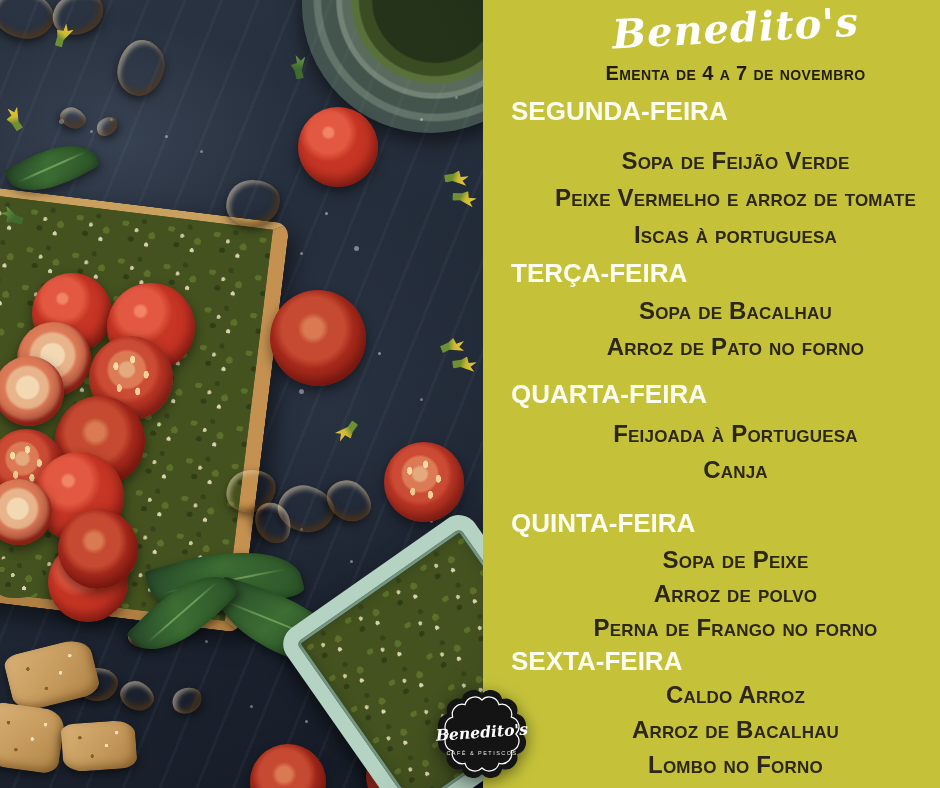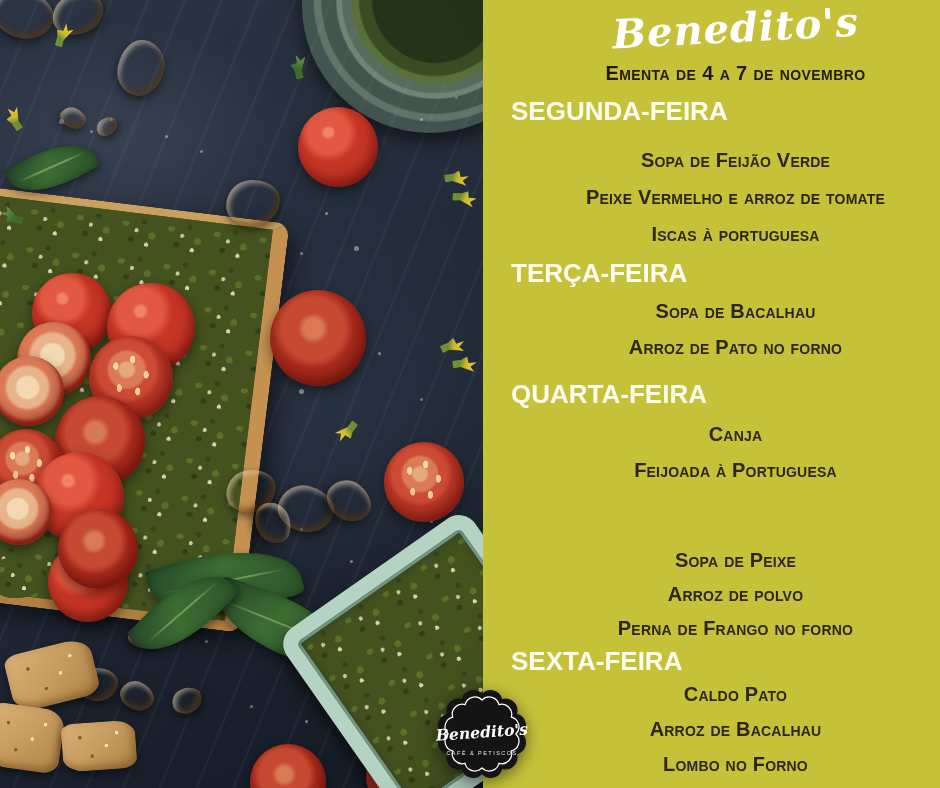--- a/index.html
+++ b/index.html
@@ -114,21 +114,21 @@
 
   
   .panel{position:absolute;left:483px;top:0;width:457px;height:788px;background:var(--panel-olive);}
   .center-col{position:absolute;left:48px;width:409px;text-align:center;}
   .script-title{top:4px;font-family:"DejaVu Serif",serif;font-style:italic;font-weight:bold;
     font-size:40px;color:#fff;transform:rotate(-3deg);letter-spacing:1px;}
   .subtitle{top:62px;font-size:20px;font-weight:bold;font-variant:small-caps;
     color:#221c10;letter-spacing:.4px;}
   .day-header{position:absolute;left:28px;font-size:26px;font-weight:bold;color:var(--text-light);
     letter-spacing:0;}
-  .items{list-style:none;font-size:20px;font-weight:bold;font-variant:small-caps;
+  .items{list-style:none;font-size:24px;font-weight:bold;font-variant:small-caps;
     color:var(--text-dark);letter-spacing:.2px;}
   .items li{line-height:36px;}
   .items.lh37 li{line-height:37px;}
   .items.lh34 li{line-height:34px;}
   .items.lh35 li{line-height:35px;}
 
   
   .badge{position:absolute;left:427px;top:679px;width:110px;height:110px;z-index:10;
     filter:drop-shadow(0 4px 8px rgba(0,0,0,.5));}
   .badge svg{width:100%;height:100%;}
@@ -218,33 +218,34 @@
     </ul>
 
     <h2 class="day-header" style="top:258px">TERÇA-FEIRA</h2>
     <ul class="center-col items" style="top:293px">
       <li>Sopa de Bacalhau</li>
       <li>Arroz de Pato no forno</li>
     </ul>
 
     <h2 class="day-header" style="top:379px">QUARTA-FEIRA</h2>
     <ul class="center-col items" style="top:416px">
+      <li>Feijoada à Portuguesa</li>
       <li>Canja</li>
-      <li>Feijoada à Portuguesa</li>
-    </ul>
-
+    </ul>
+
+    <h2 class="day-header" style="top:508px">QUINTA-FEIRA</h2>
     <ul class="center-col items lh34" style="top:543px">
       <li>Sopa de Peixe</li>
       <li>Arroz de polvo</li>
       <li>Perna de Frango no forno</li>
     </ul>
 
     <h2 class="day-header" style="top:646px">SEXTA-FEIRA</h2>
     <ul class="center-col items lh35" style="top:677px">
-      <li>Caldo Pato</li>
+      <li>Caldo Arroz</li>
       <li>Arroz de Bacalhau</li>
       <li>Lombo no Forno</li>
     </ul>
   </div>
 
   <div class="badge">
     <svg viewBox="0 0 120 120">
       <path fill="#141414" d="M104,60 A13 13 0 0 1 98.1,82 A13 13 0 0 1 82,98.1 A13 13 0 0 1 60,104
            A13 13 0 0 1 38,98.1 A13 13 0 0 1 21.9,82 A13 13 0 0 1 16,60
            A13 13 0 0 1 21.9,38 A13 13 0 0 1 38,21.9 A13 13 0 0 1 60,16

